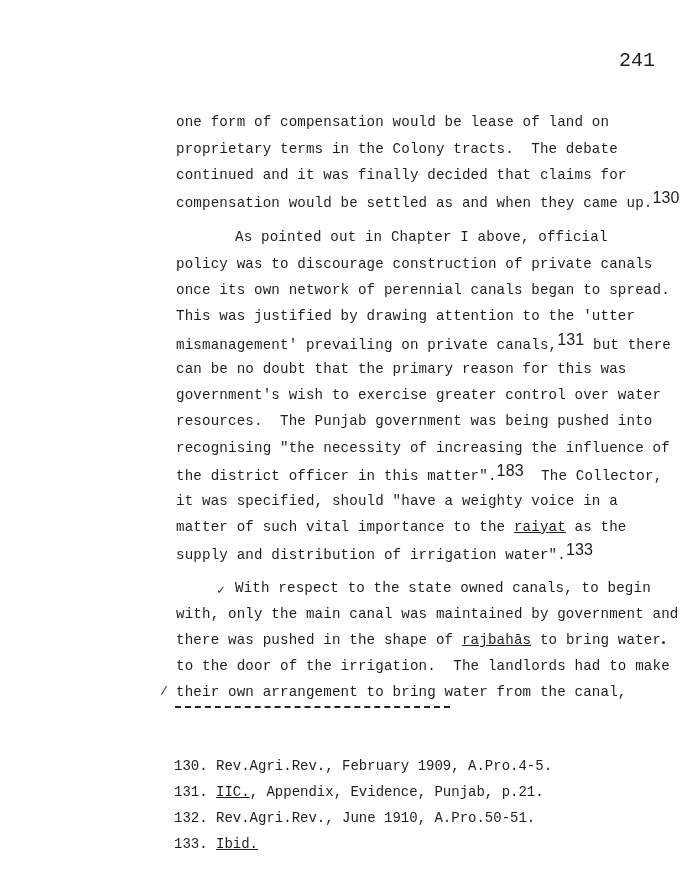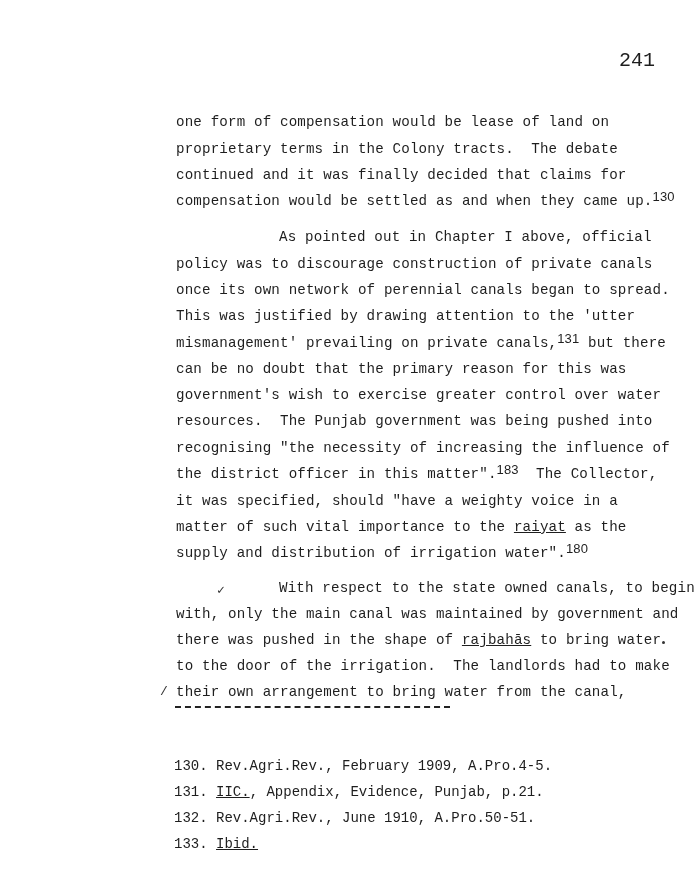--- a/index.html
+++ b/index.html
@@ -1,21 +1,21 @@
 <!DOCTYPE html>
 <html><head>
 <meta charset="utf-8">
 <style>
   html, body { margin: 0; padding: 0; background: #ffffff; }
   body { width: 700px; height: 883px; position: relative; overflow: hidden;
          font-family: "Liberation Mono", "DejaVu Sans Mono", monospace; color: #1e1e1e; }
   .page-number { position: absolute; left: 619px; top: 49px; font-size: 20px; }
   .line { position: absolute; left: 176px; font-size: 14.2px; white-space: pre; letter-spacing: 0.15px; }
-  .indent { left: 235px; margin-left: 44px; }
-  sup { font-family: "Liberation Sans", sans-serif; font-size: 13px; position: relative; top: -4px; vertical-align: baseline; text-align: center; }
+  .indent { left: 235px; }
+  sup { font-family: "Liberation Sans", sans-serif; font-size: 16px; position: relative; top: -4px; vertical-align: baseline; text-align: center; }
   u { text-decoration: underline; }
   .rule { position: absolute; left: 175px; top: 706px; width: 275px; border-top: 2px dashed #222; }
   .fn { position: absolute; left: 174px; font-size: 14px; white-space: pre; margin-top: 40px; }
   .mark { position: absolute; font-size: 13px; color: #333; }
   .dot { position: absolute; width: 3px; height: 3px; background: #333; border-radius: 50%; }
 </style>
 </head>
 <body>
 
 <div class="page-number">241</div>
@@ -33,21 +33,21 @@
   <div class="line" style="top:282px">once its own network of perennial canals began to spread.</div>
   <div class="line" style="top:308px">This was justified by drawing attention to the 'utter</div>
   <div class="line" style="top:335px"><span>mismanagement' prevailing on private canals,</span><sup>131</sup><span> but there</span></div>
   <div class="line" style="top:361px">can be no doubt that the primary reason for this was</div>
   <div class="line" style="top:387px">government's wish to exercise greater control over water</div>
   <div class="line" style="top:413px">resources.  The Punjab government was being pushed into</div>
   <div class="line" style="top:440px">recognising "the necessity of increasing the influence of</div>
   <div class="line" style="top:466px"><span>the district officer in this matter".</span><sup>183</sup><span>  The Collector,</span></div>
   <div class="line" style="top:493px">it was specified, should "have a weighty voice in a</div>
   <div class="line" style="top:519px"><span>matter of such vital importance to the </span><u>raiyat</u><span> as the</span></div>
-  <div class="line" style="top:545px"><span>supply and distribution of irrigation water".</span><sup>180</sup></div>
+  <div class="line" style="top:545px"><span>supply and distribution of irrigation water".</span><sup>133</sup></div>
 </div>
 
 <div>
   <div class="mark" style="left:217px; top:582px">✓</div>
   <div class="line indent" style="top:580px">With respect to the state owned canals, to begin</div>
   <div class="line" style="top:606px">with, only the main canal was maintained by government and</div>
   <div class="line" style="top:632px"><span>there was pushed in the shape of </span><u>rajbahās</u><span> to bring water</span></div>
   <div class="dot" style="left:662px; top:641px"></div>
   <div class="line" style="top:658px">to the door of the irrigation.  The landlords had to make</div>
   <div class="mark" style="left:160px; top:684px">/</div>

